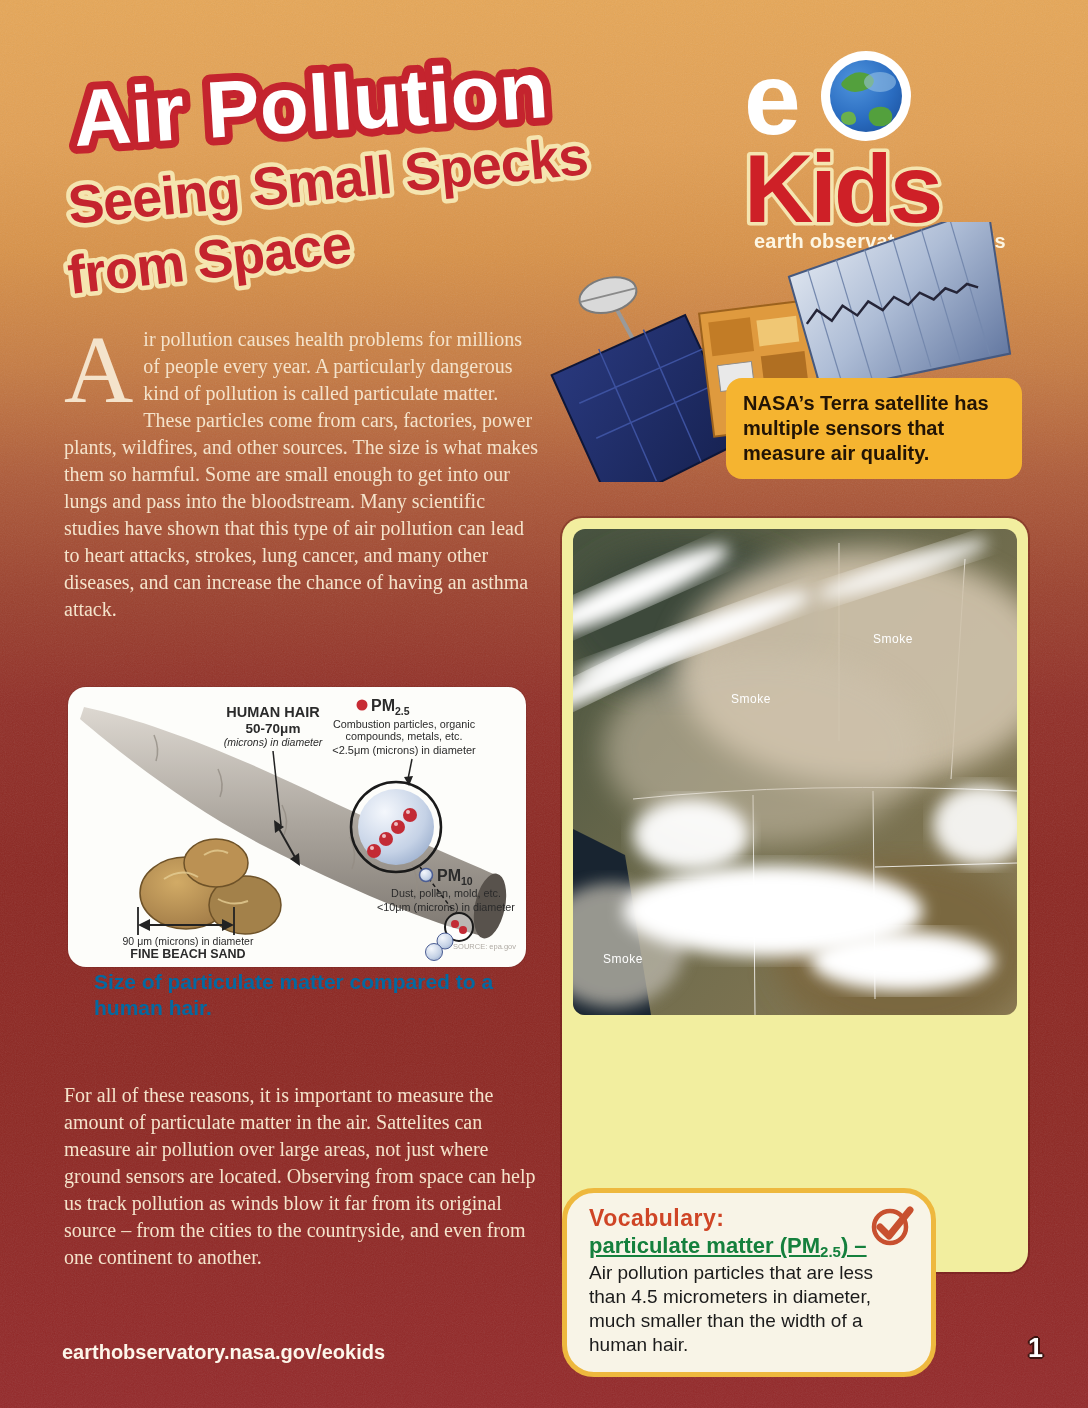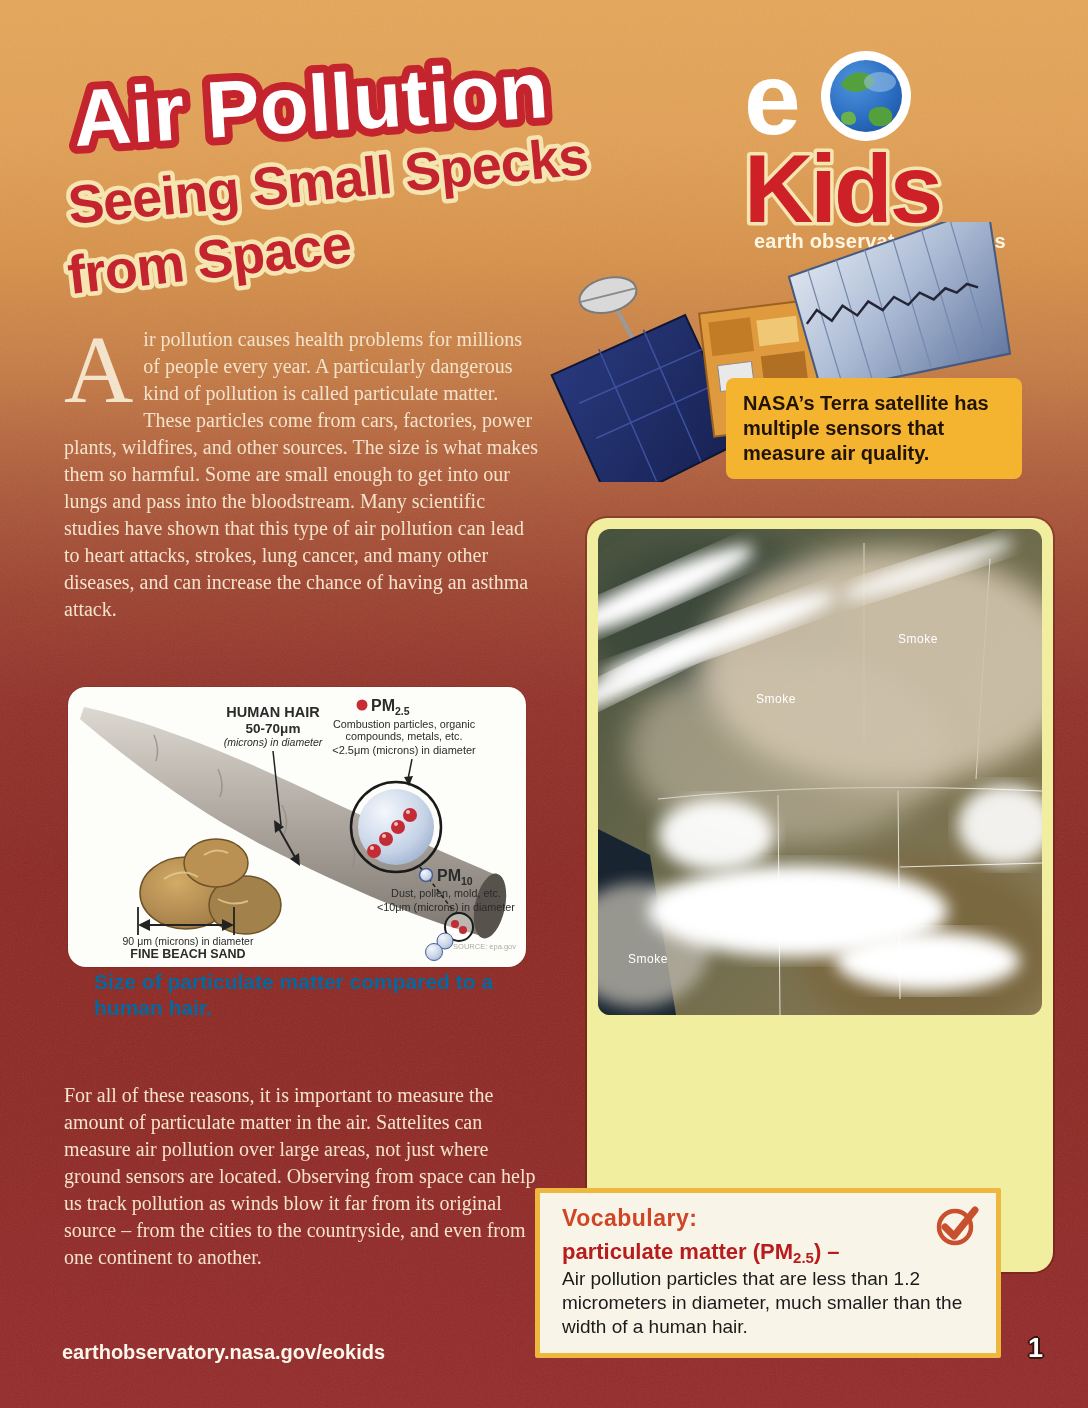--- a/index.html
+++ b/index.html
@@ -22,53 +22,53 @@
   .logo{position:absolute;left:742px;top:30px;width:286px;height:230px;}
   .logo svg{position:absolute;left:0;top:0;}
   .logo-e{font-size:102px;font-weight:bold;fill:#ffffff;font-family:"Liberation Sans",sans-serif;}
   .logo-kids{font-size:96px;font-weight:bold;fill:#ce2027;stroke:#f5e5b0;stroke-width:7px;stroke-linejoin:round;paint-order:stroke;letter-spacing:-3px;font-family:"Liberation Sans",sans-serif;}
   .tagline{position:absolute;left:12px;top:200px;font-size:20px;font-weight:bold;color:#fdf6e3;letter-spacing:.2px;}
 
   .satellite{position:absolute;left:545px;top:222px;width:478px;height:260px;}
 
   .callout{
     position:absolute;left:726px;top:378px;width:296px;box-sizing:border-box;
-    background:#f5b430;border-radius:8px;padding:13px 17px;
+    background:#f5b430;border-radius:16px;padding:13px 17px;
     font-size:20px;font-weight:bold;line-height:1.25;color:#221405;z-index:5;
   }
 
   
   .para{position:absolute;color:#f4e3cb;font-family:"Liberation Serif",serif;font-size:20px;line-height:27px;}
   .para1{left:64px;top:326px;width:478px;}
   .dropcap{float:left;font-size:96px;line-height:76px;padding:6px 10px 0 0;color:#f4e3cb;font-family:"Liberation Serif",serif;}
   .para2{left:64px;top:1082px;width:482px;}
 
   .diagram-card{
     position:absolute;left:68px;top:687px;width:458px;height:280px;
     background:#fdfdfa;border-radius:18px;box-shadow:0 0 0 1px rgba(0,0,0,.08);
   }
   .diagram-card svg{display:block;}
   .fig-caption{padding:8px 26px 0;font-size:21px;font-weight:bold;color:#0369a1;line-height:1.25;}
   .diag-label{font-family:"Liberation Sans",sans-serif;fill:#2b2b2b;}
 
   
   .smoke-card{
     position:absolute;left:562px;top:518px;width:466px;height:754px;
-    background:#f2ee9f;border-radius:20px;box-shadow:0 0 0 2px rgba(90,20,15,.35);margin-left:25px;
+    background:#f2ee9f;border-radius:20px;box-shadow:0 0 0 2px rgba(90,20,15,.35);
   }
   .smoke-img{position:absolute;left:11px;top:11px;width:444px;height:486px;border-radius:12px;overflow:hidden;}
   .smoke-caption{position:absolute;left:0;top:505px;padding:6px 20px 0;font-size:19.5px;font-weight:bold;line-height:1.3;color:#21200f;}
   .smoke-label{font-family:"Liberation Sans",sans-serif;font-size:12px;fill:#ffffff;letter-spacing:.5px;}
 
   .vocab{
-    position:absolute;left:535px;top:1188px;width:466px;min-height:148px;box-sizing:border-box;
-    background:#f8f4e7;border:5px solid #eeb83e;border-radius:2px;padding:12px 22px 14px;
+    position:absolute;left:562px;top:1188px;width:374px;min-height:148px;box-sizing:border-box;
+    background:#f8f4e7;border:5px solid #eeb83e;border-radius:32px;padding:12px 22px 14px;
   }
   .vocab-head{font-size:23px;font-weight:bold;color:#cf4526;letter-spacing:.5px;}
-  .vocab-term{margin-top:7px;font-size:22px;font-weight:bold;color:#b91c1c;}
+  .vocab-term{margin-top:1px;font-size:22px;font-weight:bold;color:#15803d;text-decoration:underline;}
   .vocab-sub{font-size:15px;vertical-align:-4px;}
   .vocab-def{margin-top:1px;font-size:19px;color:#1b1b1b;line-height:1.27;}
   .check{position:absolute;right:14px;top:8px;}
 
   
   .footer-url{position:absolute;left:62px;top:1341px;font-size:20px;font-weight:bold;color:#fdf6ea;}
   .page-num{
     position:absolute;right:45px;top:1333px;font-size:27px;font-weight:bold;color:#ffffff;
     text-shadow:-2px 0 0 #3b1410,2px 0 0 #3b1410,0 -2px 0 #3b1410,0 2px 0 #3b1410,
                 -1px -1px 0 #3b1410,1px 1px 0 #3b1410,-1px 1px 0 #3b1410,1px -1px 0 #3b1410;
@@ -314,19 +314,19 @@
     </div>
   </div>
 
   <div class="vocab">
     <div class="vocab-head">Vocabulary:</div>
     <svg class="check" width="48" height="48" viewBox="0 0 48 48">
       <circle cx="21" cy="26" r="16" fill="none" stroke="#c8502f" stroke-width="4.5"></circle>
       <path d="M11 26 L20 35 L41 9" fill="none" stroke="#c8502f" stroke-width="7" stroke-linecap="round" stroke-linejoin="round"></path>
     </svg>
     <div class="vocab-term"><span>particulate matter (PM</span><span class="vocab-sub">2.5</span><span>) –</span></div>
-    <div class="vocab-def">Air pollution particles that are less than 1.2 micrometers in diameter, much smaller than the width of a human hair.</div>
+    <div class="vocab-def">Air pollution particles that are less than 4.5 micrometers in diameter, much smaller than the width of a human hair.</div>
   </div>
 
   <div class="footer-url">earthobservatory.nasa.gov/eokids</div>
   <div class="page-num">1</div>
 
 </div>
 
 </body></html>

